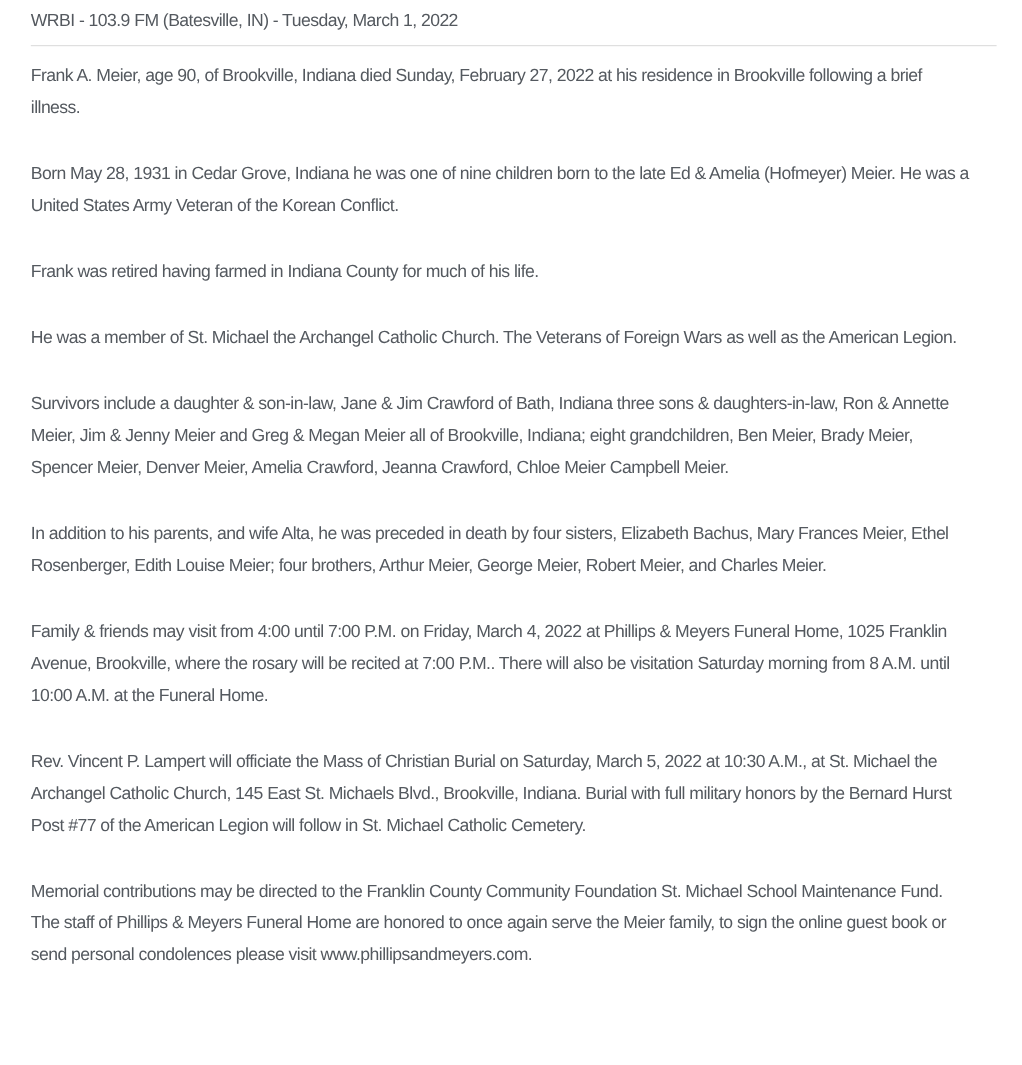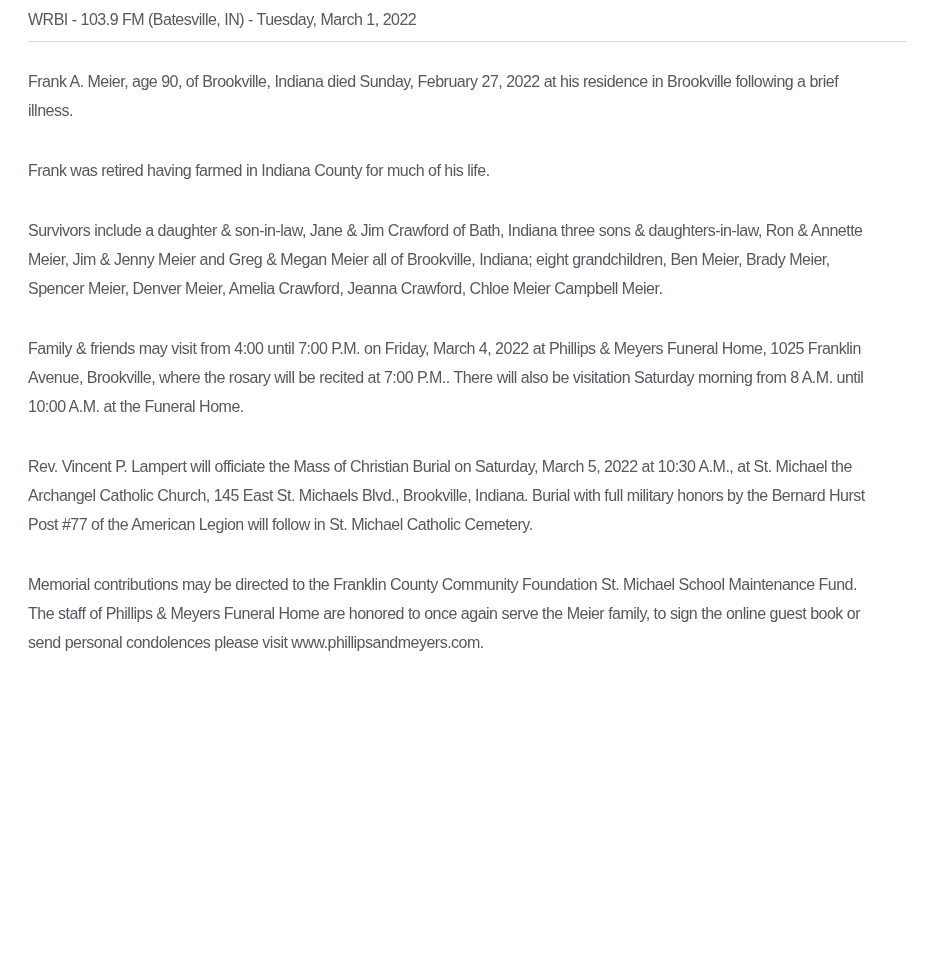--- a/index.html
+++ b/index.html
@@ -27,48 +27,51 @@
   .header-divider {
     border: none;
     border-top: 1px solid #dcdcdc;
     margin: 7px 0 0 0;
     width: 878px;
   }
   .article {
     padding-top: 13px;
   }
   .article p {
-    margin: 12px 0 31px 0;
+    margin: 0 0 31px 0;
     font-size: 16px;
     line-height: 29px;
     letter-spacing: -0.5px;
   }
   .article p:last-child {
     margin-bottom: 0;
   }
 </style>
 </head>
 <body>
 
 <div class="page">
 
   <p class="dateline">WRBI - 103.9 FM (Batesville, IN) - Tuesday, March 1, 2022</p>
 
   <hr class="header-divider">
 
   <div class="article">
     <p>Frank A. Meier, age 90, of Brookville, Indiana died Sunday, February 27, 2022 at his residence in Brookville following a brief illness.</p>
 
+    <p>Born May 28, 1931 in Cedar Grove, Indiana he was one of nine children born to the late Ed &amp; Amelia (Hofmeyer) Meier. He was a United States Army Veteran of the Korean Conflict.</p>
 
 
     <p>Frank was retired having farmed in Indiana County for much of his life.</p>
 
+    <p>He was a member of St. Michael the Archangel Catholic Church. The Veterans of Foreign Wars as well as the American Legion.</p>
 
     <p>Survivors include a daughter &amp; son-in-law, Jane &amp; Jim Crawford of Bath, Indiana three sons &amp; daughters-in-law, Ron &amp; Annette Meier, Jim &amp; Jenny Meier and Greg &amp; Megan Meier all of Brookville, Indiana; eight grandchildren, Ben Meier, Brady Meier, Spencer Meier, Denver Meier, Amelia Crawford, Jeanna Crawford, Chloe Meier Campbell Meier.</p>
 
+    <p>In addition to his parents, and wife Alta, he was preceded in death by four sisters, Elizabeth Bachus, Mary Frances Meier, Ethel Rosenberger, Edith Louise Meier; four brothers, Arthur Meier, George Meier, Robert Meier, and Charles Meier.</p>
 
     <p>Family &amp; friends may visit from 4:00 until 7:00 P.M. on Friday, March 4, 2022 at Phillips &amp; Meyers Funeral Home, 1025 Franklin Avenue, Brookville, where the rosary will be recited at 7:00 P.M.. There will also be visitation Saturday morning from 8 A.M. until 10:00 A.M. at the Funeral Home.</p>
 
     <p>Rev. Vincent P. Lampert will officiate the Mass of Christian Burial on Saturday, March 5, 2022 at 10:30 A.M., at St. Michael the Archangel Catholic Church, 145 East St. Michaels Blvd., Brookville, Indiana. Burial with full military honors by the Bernard Hurst Post #77 of the American Legion will follow in St. Michael Catholic Cemetery.</p>
 
     <p>Memorial contributions may be directed to the Franklin County Community Foundation St. Michael School Maintenance Fund. The staff of Phillips &amp; Meyers Funeral Home are honored to once again serve the Meier family, to sign the online guest book or send personal condolences please visit www.phillipsandmeyers.com.</p>
   </div>
 
 </div>
 

